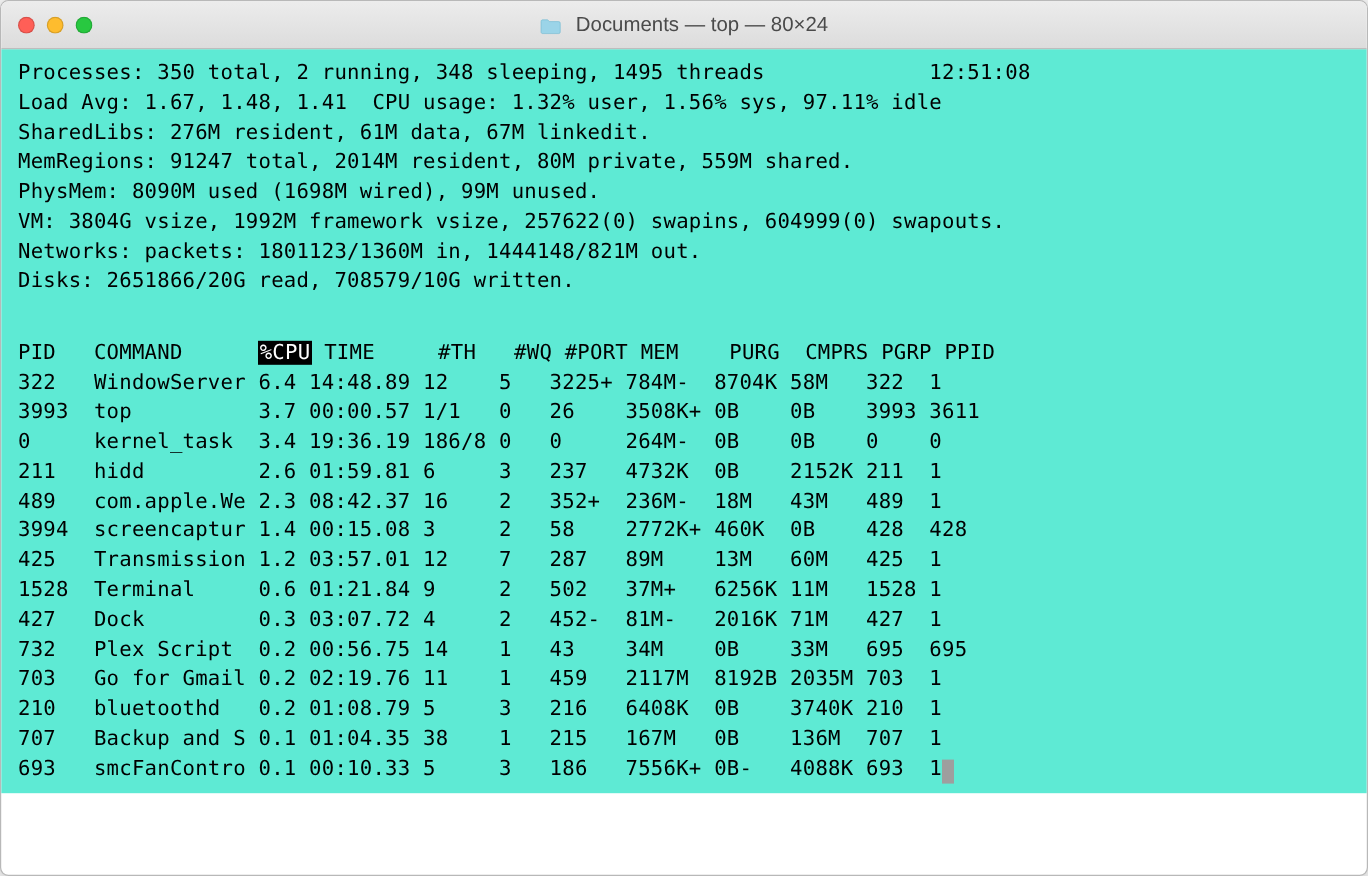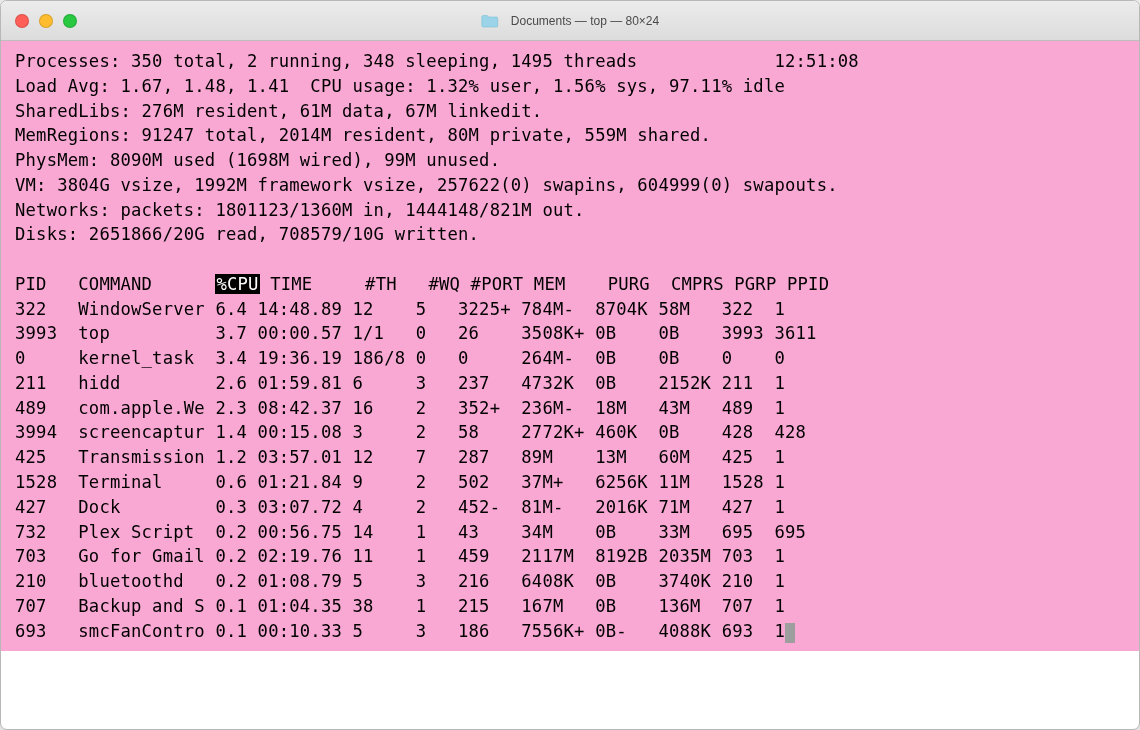--- a/index.html
+++ b/index.html
@@ -42,52 +42,52 @@
     .light.yellow { background: #febc2e; border: 0.5px solid rgba(0,0,0,0.15); }
     .light.green { background: #28c840; border: 0.5px solid rgba(0,0,0,0.15); }
     .title-area {
       position: absolute;
       left: 50%;
       transform: translateX(-50%);
       display: flex;
       align-items: center;
       gap: 12px;
       color: #4a4a4a;
-      font-size: 12px;
+      font-size: 17px;
       font-weight: 400;
     }
     .folder-icon {
       width: 18px;
       height: 14px;
       display: inline-block;
     }
     .terminal {
       font-family: "Menlo", "Monaco", "Consolas", monospace;
       font-size: 17.2px;
       line-height: 1.44;
       padding: 8px 12px 8px 14px;
-      background: #f9a8d4;
+      background: #5eead4;
       color: #000;
       white-space: pre;
       letter-spacing: 0.2px;
     }
     .inverted {
       background: #000;
       color: #fff;
       padding: 0 1px;
     }
     .cursor-block {
       background: #9e9e9e;
       display: inline-block;
       width: 0.6em;
       height: 1.15em;
       vertical-align: text-bottom;
       margin-bottom: -2px;
     }
-    .header-row { display: block; }
+    .header-row { display: block; margin-top: 10px; }
   </style>
 </head>
 <body>
 
 <div class="window">
   <div class="titlebar">
     <div class="traffic-lights">
       <div class="light red"></div>
       <div class="light yellow"></div>
       <div class="light green"></div>

